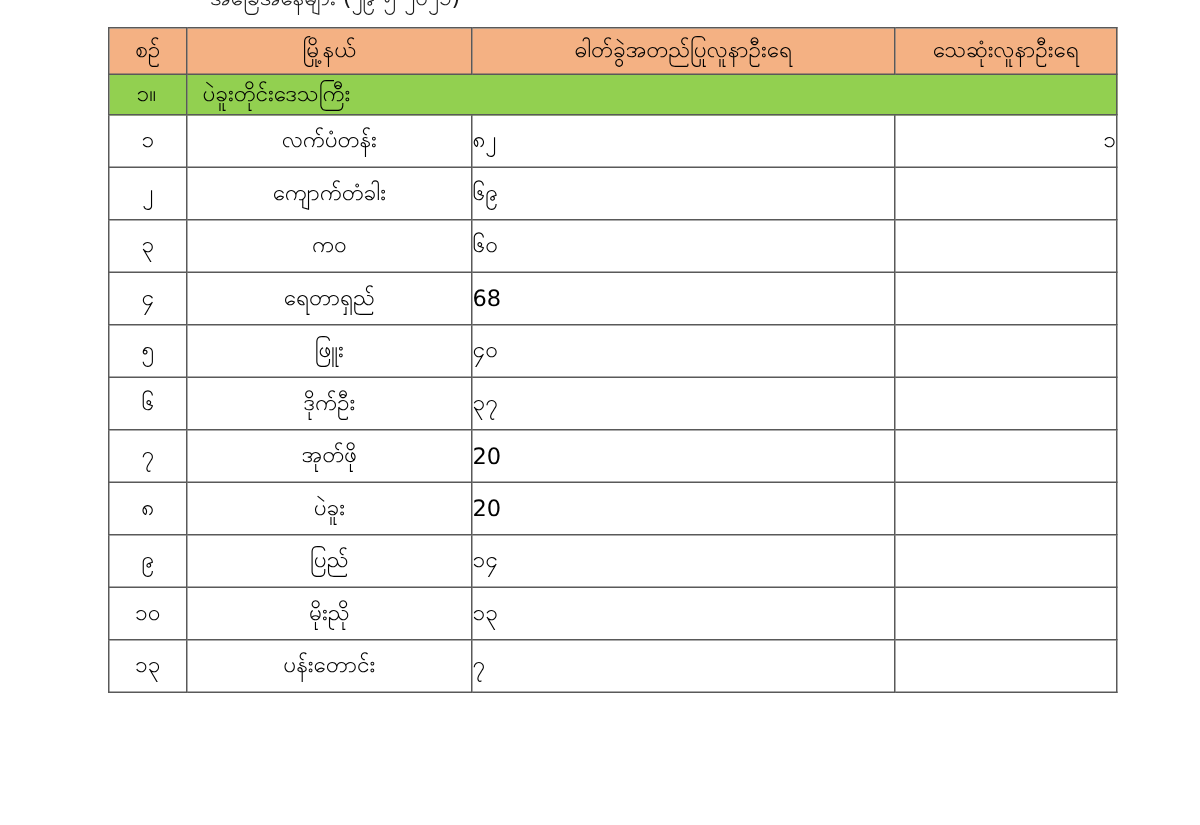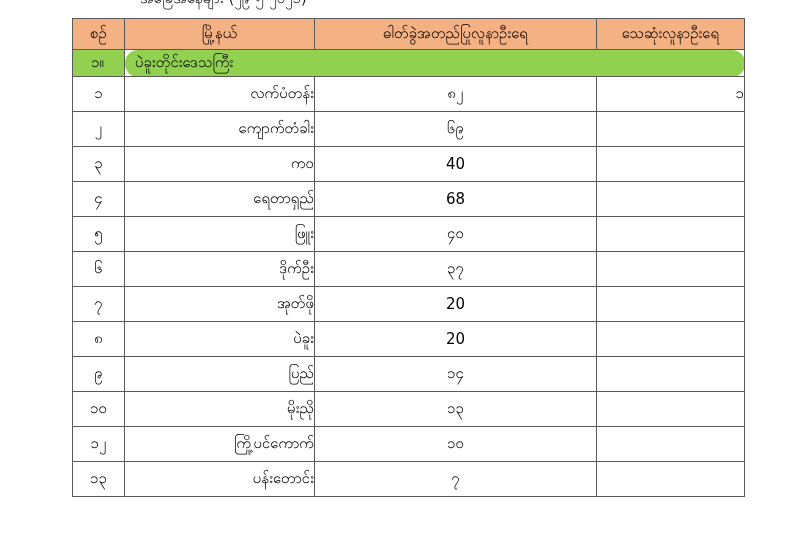--- a/index.html
+++ b/index.html
@@ -72,36 +72,35 @@
     color: #000;
     font-size: 15px;
   }
   tr.region td.region-no {
     text-align: center;
     padding-right: 2px;
   }
   tr.region td.region-name {
     text-align: left;
     padding-left: 10px;
-    border-radius: 13px;
   }
   tbody tr.data-row td {
     height: 34px;
   }
   td.c-no {
     text-align: center;
     font-size: 15px;
   }
   td.c-town {
-    text-align: right;
+    text-align: center;
     padding-left: 10px;
     font-size: 16px;
   }
   td.c-pos {
-    text-align: center;
+    text-align: left;
     padding-right: 12px;
     font-size: 16px;
   }
   td.c-death {
     text-align: right;
     padding-right: 14px;
     font-size: 16px;
   }
 </style>
 </head>
@@ -142,21 +141,21 @@
       </tr>
       <tr class="data-row">
         <td class="c-no">၂</td>
         <td class="c-town">ကျောက်တံခါး</td>
         <td class="c-pos">၆၉</td>
         <td class="c-death"></td>
       </tr>
       <tr class="data-row">
         <td class="c-no">၃</td>
         <td class="c-town">ကဝ</td>
-        <td class="c-pos">40</td>
+        <td class="c-pos">၆၀</td>
         <td class="c-death"></td>
       </tr>
       <tr class="data-row">
         <td class="c-no">၄</td>
         <td class="c-town">ရေတာရှည်</td>
         <td class="c-pos">68</td>
         <td class="c-death"></td>
       </tr>
       <tr class="data-row">
         <td class="c-no">၅</td>
@@ -188,26 +187,20 @@
         <td class="c-pos">၁၄</td>
         <td class="c-death"></td>
       </tr>
       <tr class="data-row">
         <td class="c-no">၁၀</td>
         <td class="c-town">မိုးညို</td>
         <td class="c-pos">၁၃</td>
         <td class="c-death"></td>
       </tr>
       <tr class="data-row">
-        <td class="c-no">၁၂</td>
-        <td class="c-town">ကြို့ပင်ကောက်</td>
-        <td class="c-pos">၁၀</td>
-        <td class="c-death"></td>
-      </tr>
-      <tr class="data-row">
         <td class="c-no">၁၃</td>
         <td class="c-town">ပန်းတောင်း</td>
         <td class="c-pos">၇</td>
         <td class="c-death"></td>
       </tr>
     </tbody>
   </table>
 
 </div>
 

